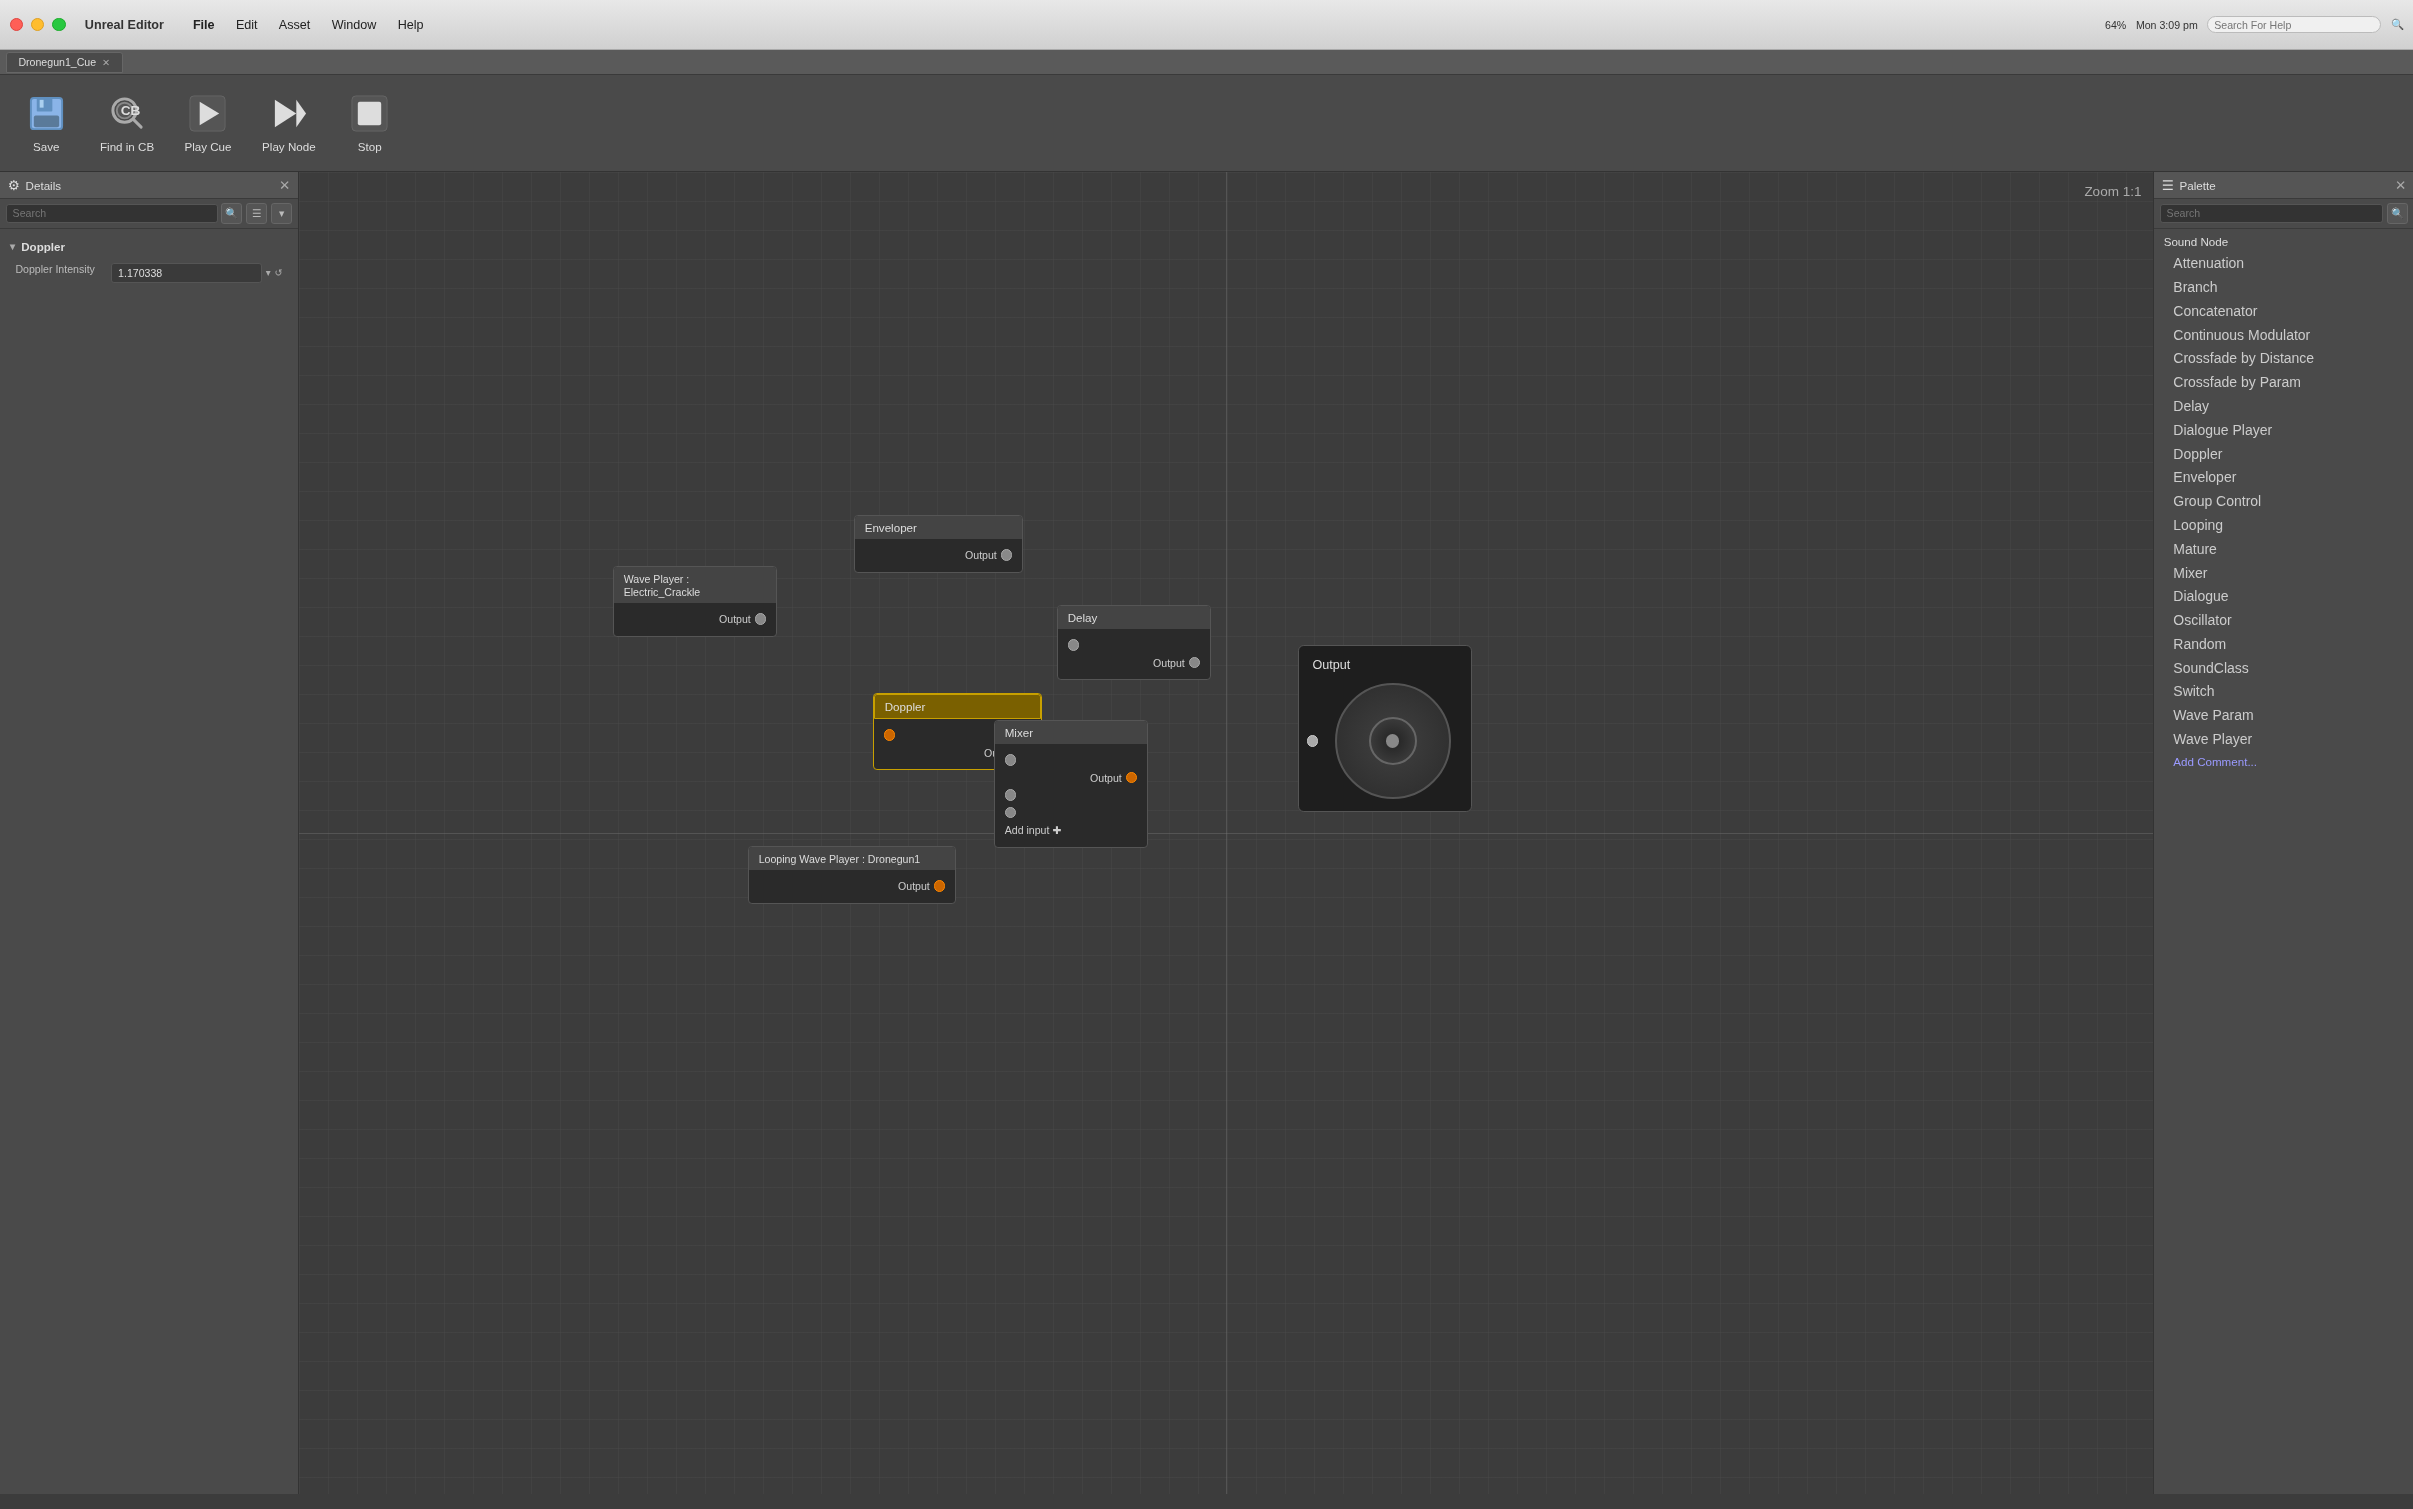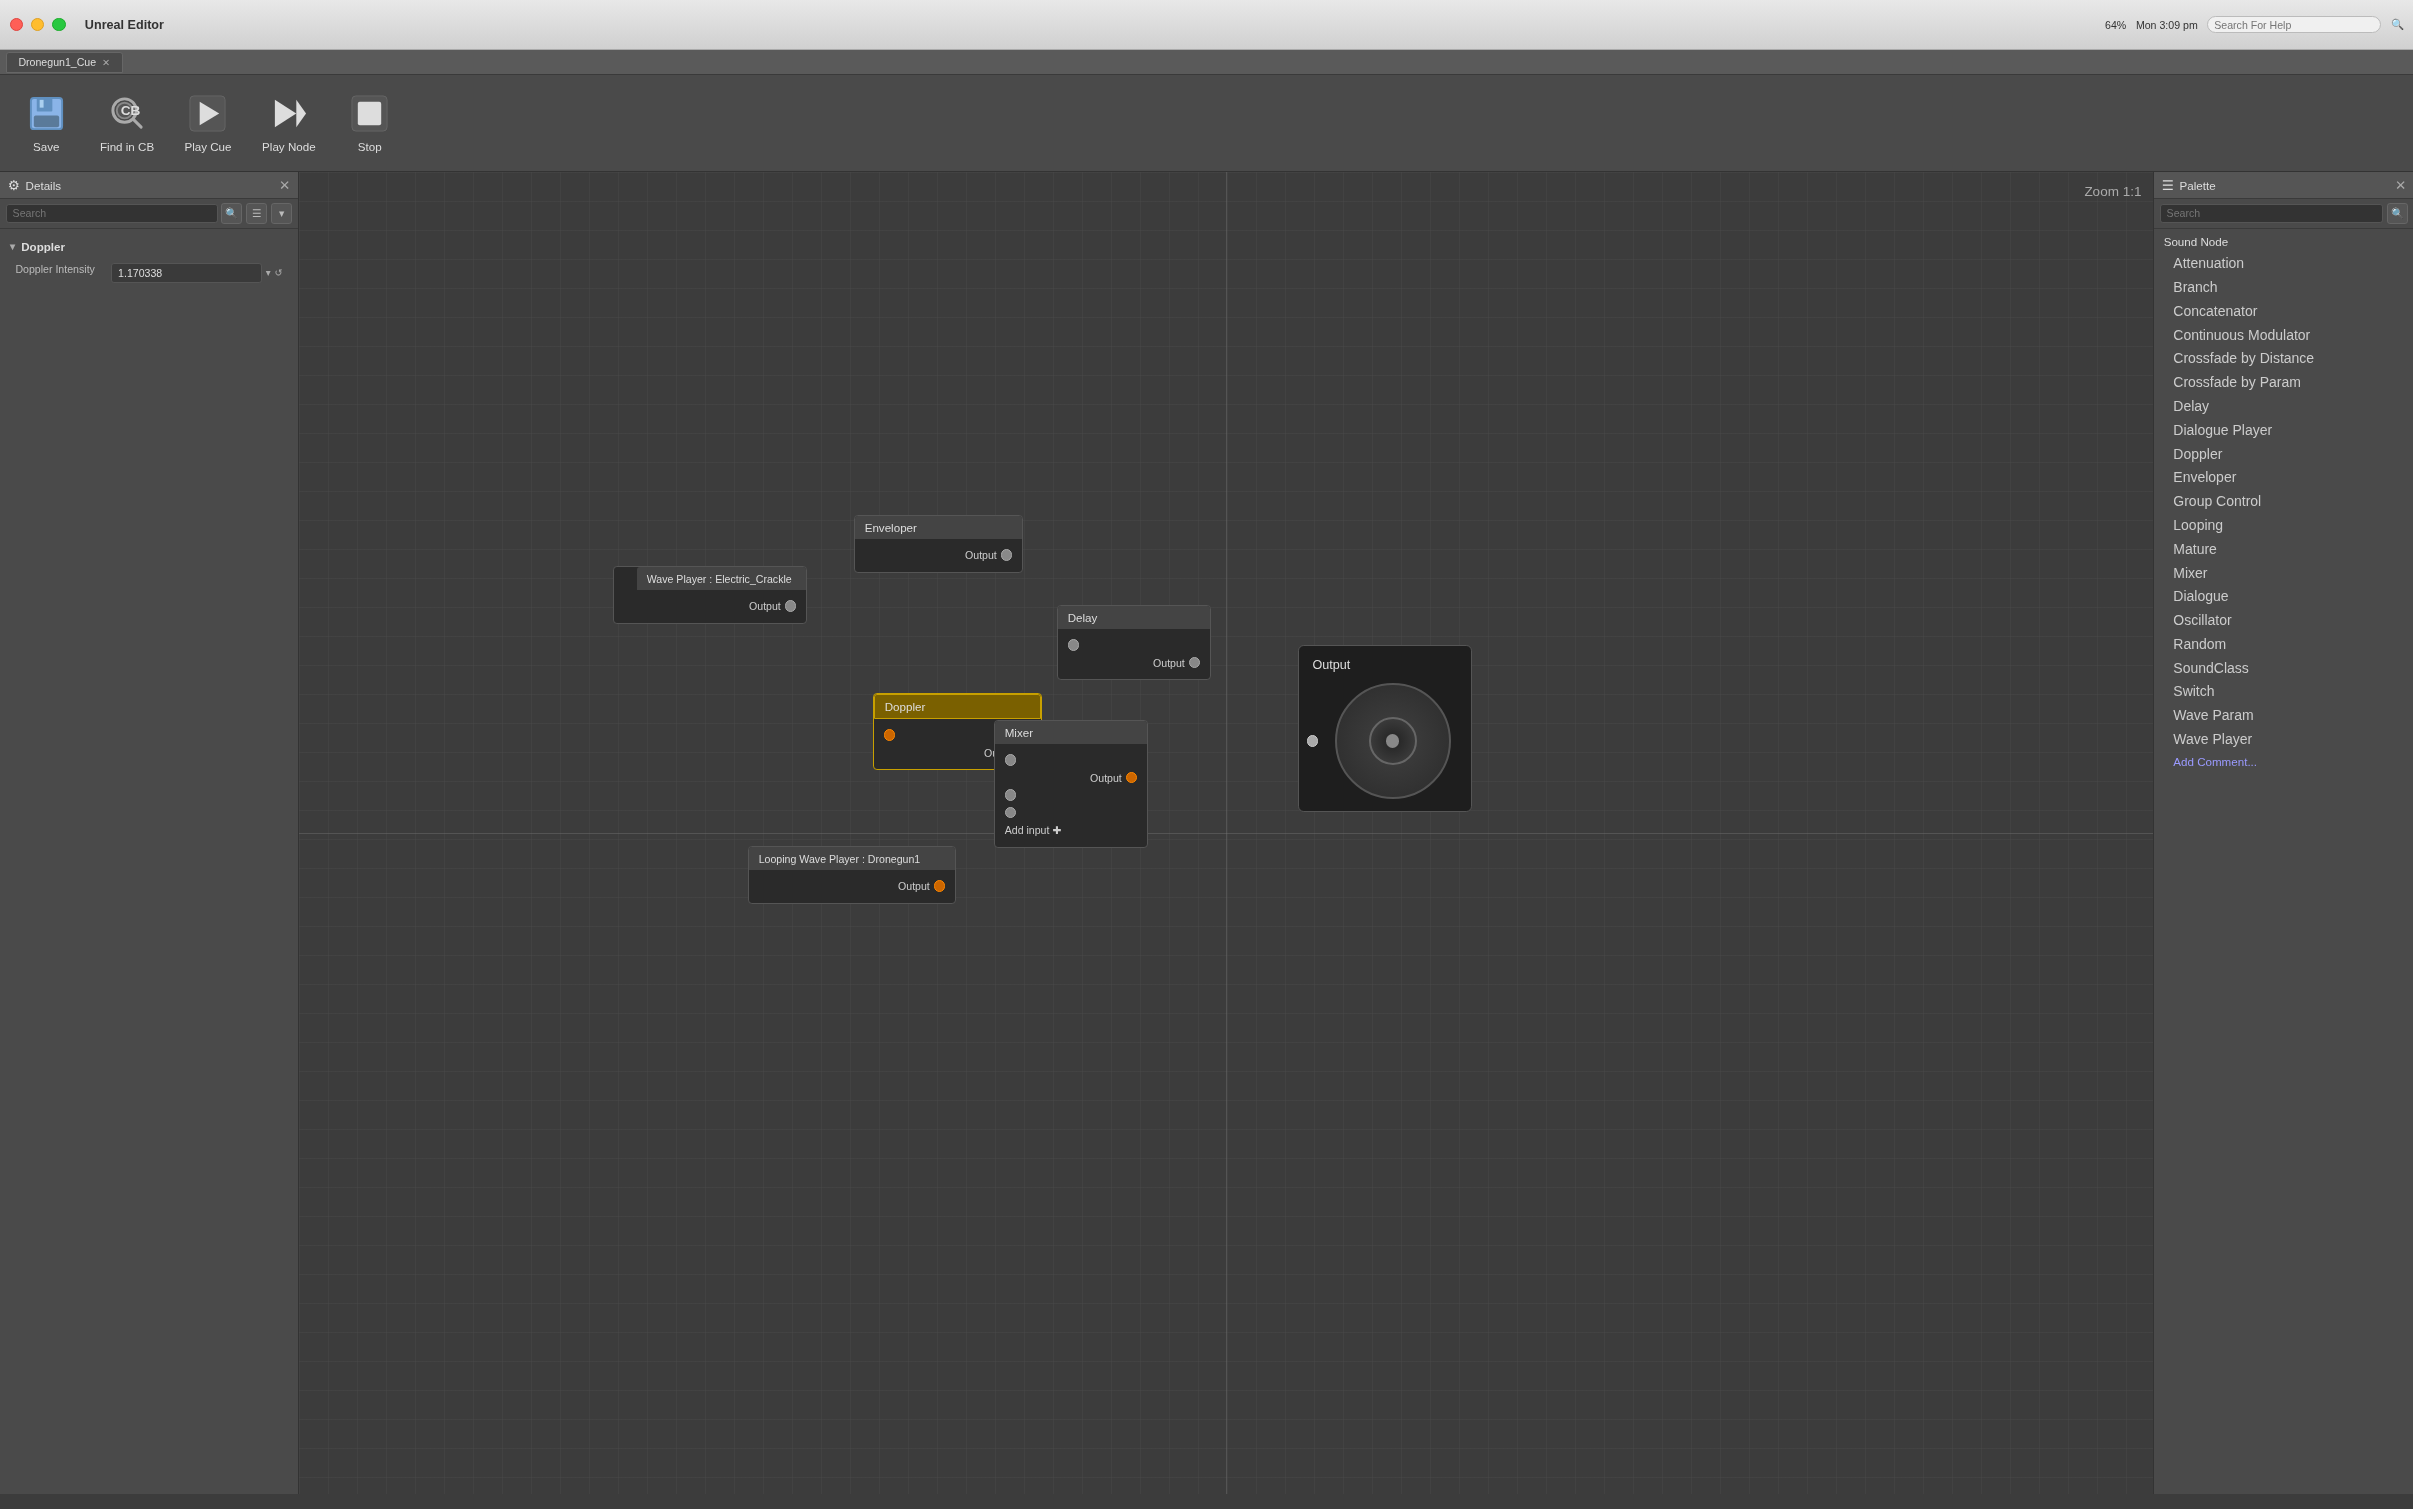--- a/index.html
+++ b/index.html
@@ -335,20 +335,27 @@
 </head>
 <body>
 
 <div class="title-bar">
   <div class="traffic-lights">
     <div class="traffic-light tl-close"></div>
     <div class="traffic-light tl-min"></div>
     <div class="traffic-light tl-max"></div>
   </div>
   <span style="font-size:12.6px;color:#333;font-weight:bold;margin-right:19.3px;">Unreal Editor</span>
+  <div class="mac-menu" style="flex:1;display:flex;align-items:center;background:transparent;border:none;padding:0;gap:1.9px;">
+    <span class="mac-menu-item">File</span>
+    <span class="mac-menu-item">Edit</span>
+    <span class="mac-menu-item">Asset</span>
+    <span class="mac-menu-item">Window</span>
+    <span class="mac-menu-item">Help</span>
+  </div>
   <div style="margin-left:auto;display:flex;align-items:center;gap:9.7px;">
     <span style="font-size:10.6px;color:#333;">64%</span>
     <span style="font-size:10.6px;color:#333;">Mon 3:09 pm</span>
     <input type="text" style="width: 174px; padding: 1.9px 5.8px; border-radius: 9.7px; border: 1px solid rgb(187, 187, 187); font-size: 10.6px; background: rgb(240, 240, 240);" placeholder="Search For Help">
     <span style="font-size:10.6px;color:#333;cursor:pointer;">🔍</span>
   </div>
 </div>
 
 <div class="tab-bar">
   <div class="tab">
@@ -483,21 +490,21 @@
         <span>Enveloper</span>
       </div>
       <div class="node-body">
         <div class="node-port-row" style="justify-content:flex-end;">
           <span class="port-label">Output</span>
           <div class="port-dot"></div>
         </div>
       </div>
     </div>
 
-    <div class="node" style="left:314px;top:394px;width:194px;padding-left:23px;">
+    <div class="node" style="left:314px;top:394px;width:164px;">
       <div class="node-title">
         <span style="font-size:10.6px;">Wave Player : Electric_Crackle</span>
       </div>
       <div class="node-body">
         <div class="node-port-row" style="justify-content:flex-end;">
           <span class="port-label">Output</span>
           <div class="port-dot"></div>
         </div>
       </div>
     </div>

